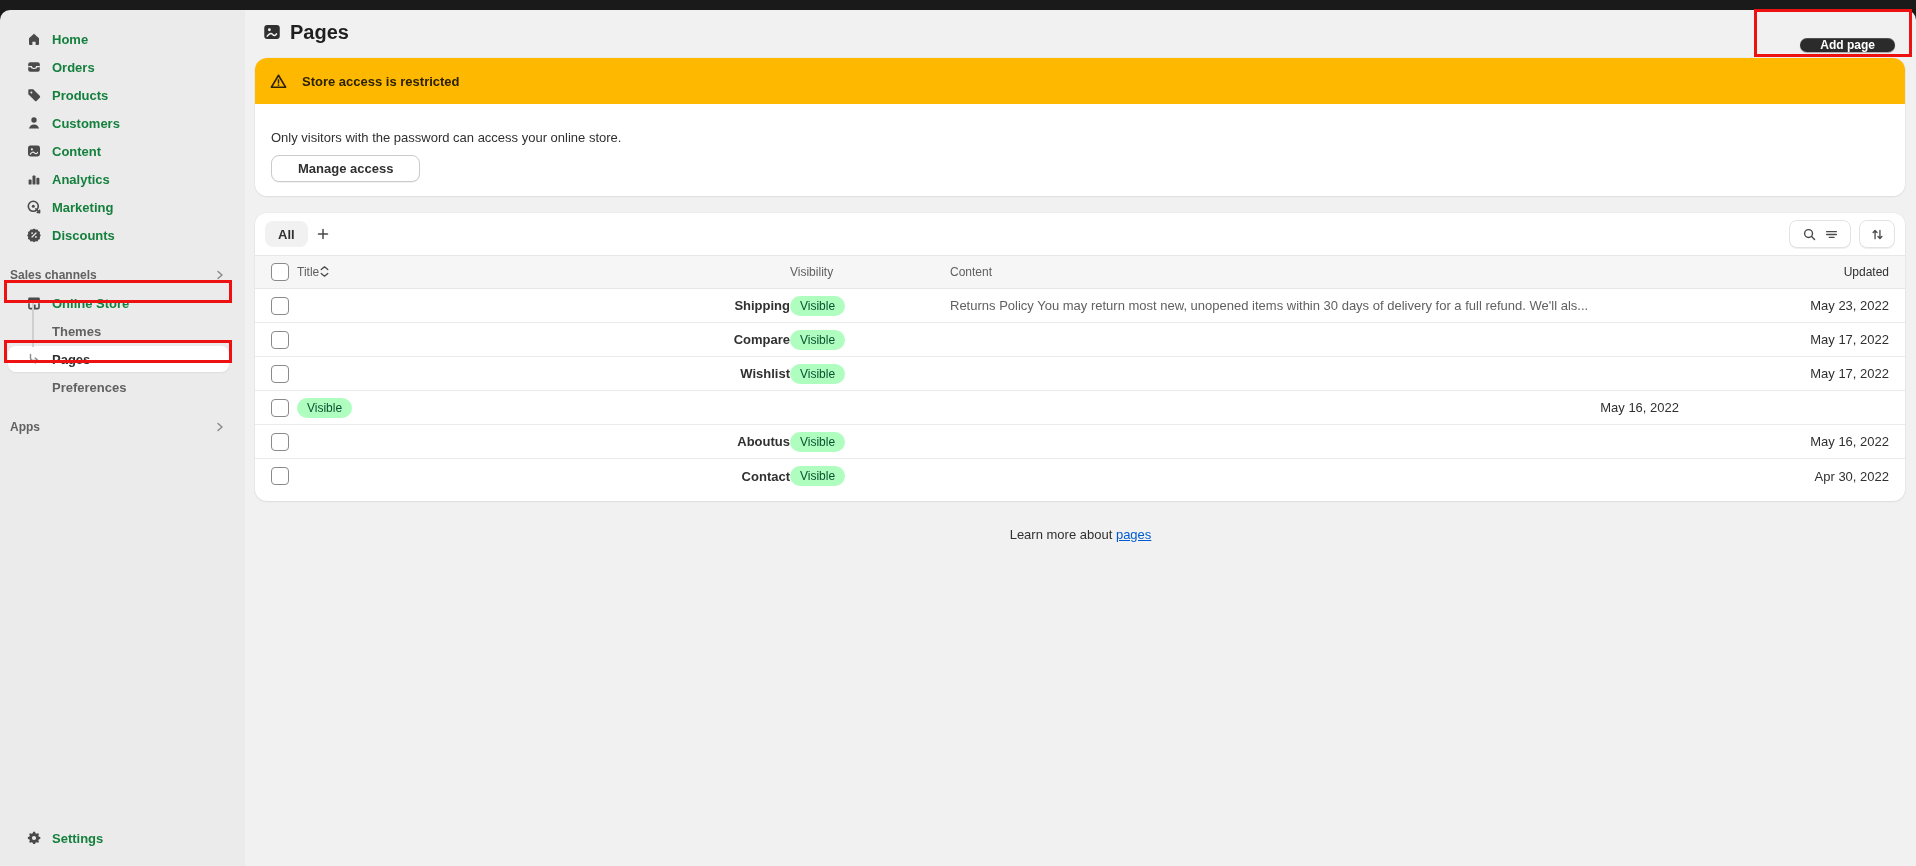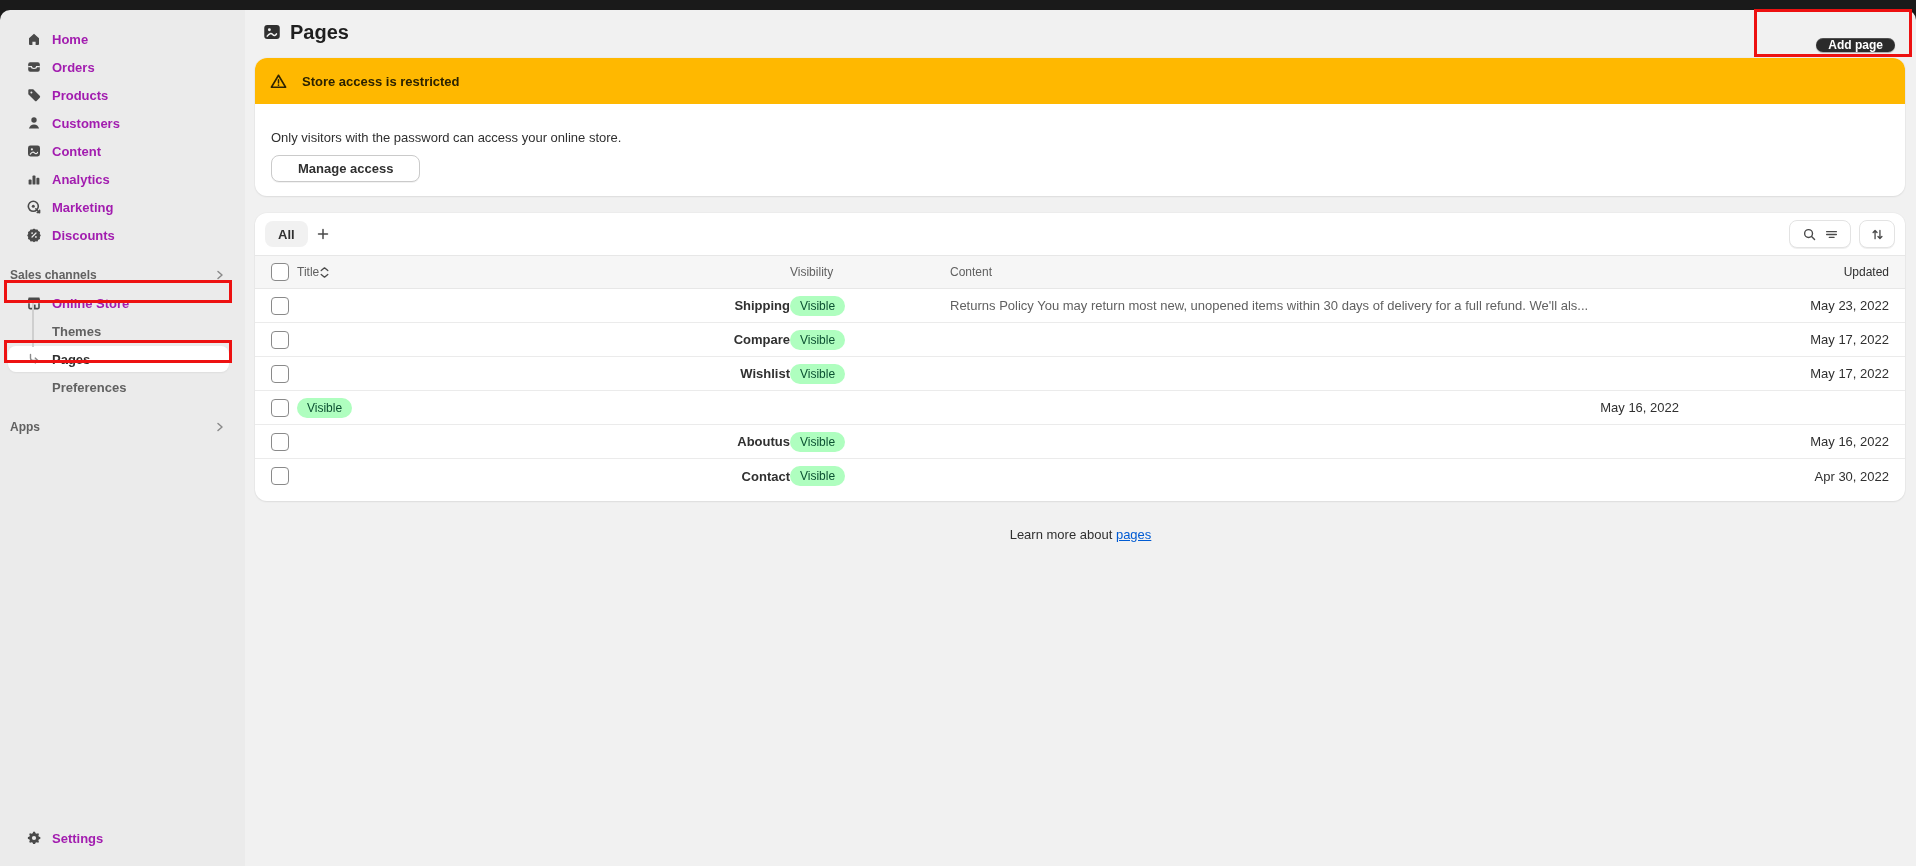--- a/index.html
+++ b/index.html
@@ -14,21 +14,21 @@
 
   
   .sidebar {
     width:245px; flex:0 0 245px; background:#ebebeb; position:relative;
     border-radius:10px 0 0 0; color:#303030;
   }
   .nav { padding-top:15px; }
   .nav-item {
     height:28px; display:flex; align-items:center; gap:10px;
     margin:0 8px; padding-left:18px; border-radius:8px;
-    font-size:13px; font-weight:600; color:#a21caf; cursor:pointer;
+    font-size:13px; font-weight:600; color:#15803d; cursor:pointer;
   }
   .icon16 { width:16px; height:16px; flex:0 0 16px; color:#4a4a4a; display:inline-flex; }
   .icon16 svg { width:16px; height:16px; }
   .section-row {
     height:28px; margin-top:12px; display:flex; align-items:center;
     justify-content:space-between; padding:0 19px 0 10px;
     font-size:12px; font-weight:600; color:#616161;
   }
   .chev { width:12px; height:12px; color:#8a8a8a; display:inline-flex; }
   .chev svg { width:12px; height:12px; }
@@ -43,21 +43,21 @@
   }
   .connector { position:absolute; left:32px; top:291px; width:1.5px; height:46px; background:#cfcfcf; }
   .settings-row { position:absolute; left:0; right:0; bottom:14px; }
 
   
   .main { flex:1; background:#f1f1f1; position:relative; border-radius:0 10px 0 0; overflow:hidden; }
   .page-header { height:44px; display:flex; align-items:center; justify-content:space-between; padding:0 21px 0 17px; }
   .page-title { display:flex; align-items:center; gap:8px; font-size:20px; font-weight:700; color:#1f1f1f; }
   .title-icon { width:20px; height:20px; color:#303030; display:inline-flex; }
   .add-page-btn {
-    height:14px; padding:0 12px; border:none; border-radius:8px; cursor:pointer;
+    height:14px; padding:0 20px; border:none; border-radius:8px; cursor:pointer;
     background:#2b2b2b; color:#fff; font-family:inherit; font-size:12px; font-weight:700;
     box-shadow: inset 0 1px 0 rgba(255,255,255,0.18), 0 1px 1px rgba(0,0,0,0.3);
     margin-top: 25px;
   }
 
   .card { background:#fff; border-radius:12px; box-shadow:0 1px 2px rgba(0,0,0,0.07), 0 0 0 1px rgba(0,0,0,0.02); }
   .banner { margin:4px 11px 0 10px; overflow:hidden; }
   .banner-head { height:46px; display:flex; align-items:center; gap:15px; padding:0 15px; font-size:13px; font-weight:700; color:#2b2200; }
   .warn-icon { width:17px; height:17px; display:inline-flex; color:#302400; }
   .banner-body { padding:14px 16px 14px; }
@@ -79,21 +79,21 @@
   .icon-btn {
     height:28px; display:flex; align-items:center; justify-content:center; gap:7px;
     border:1px solid #e3e3e3; border-radius:8px; background:#fff; cursor:pointer;
     box-shadow:0 1px 0 rgba(26,26,26,0.07); color:#4a4a4a;
   }
   .icon-btn.search-filter { width:62px; margin-right:8px; }
   .icon-btn.sort { width:36px; }
 
   .grid-row { display:grid; grid-template-columns:26px 493px 160px 1fr 210px; align-items:center; padding:0 16px; height:34px; }
   .header-row { background:#f6f6f6; border-top:1px solid #e7e7e7; border-bottom:1px solid #e7e7e7; color:#616161; font-size:12px; }
-  .th-title { display:flex; align-items:center; }
+  .th-title { display:flex; }
   .sort-carets { width:11px; height:13px; display:inline-flex; color:#4a4a4a; }
   .checkbox { width:18px; height:18px; border:1.5px solid #8a8a8a; border-radius:4px; background:#fff; cursor:pointer; }
   .data-row { border-bottom:1px solid #ebebeb; font-size:13px; }
   #rows .data-row:last-child { border-bottom:none; }
   .cell-title { font-weight:700; color:#303030; cursor:pointer;text-align:right; }
   .badge { display:inline-flex; align-items:center; height:20px; padding:0 10px; border-radius:10px; background:#affebf; color:#0c5132; font-size:12px; }
   .cell-content { color:#616161; white-space:nowrap; overflow:hidden; text-overflow:ellipsis; padding-right:30px; }
   .cell-updated { text-align:right; color:#303030; }
   .table-bottom-pad { height:8px; }
 

